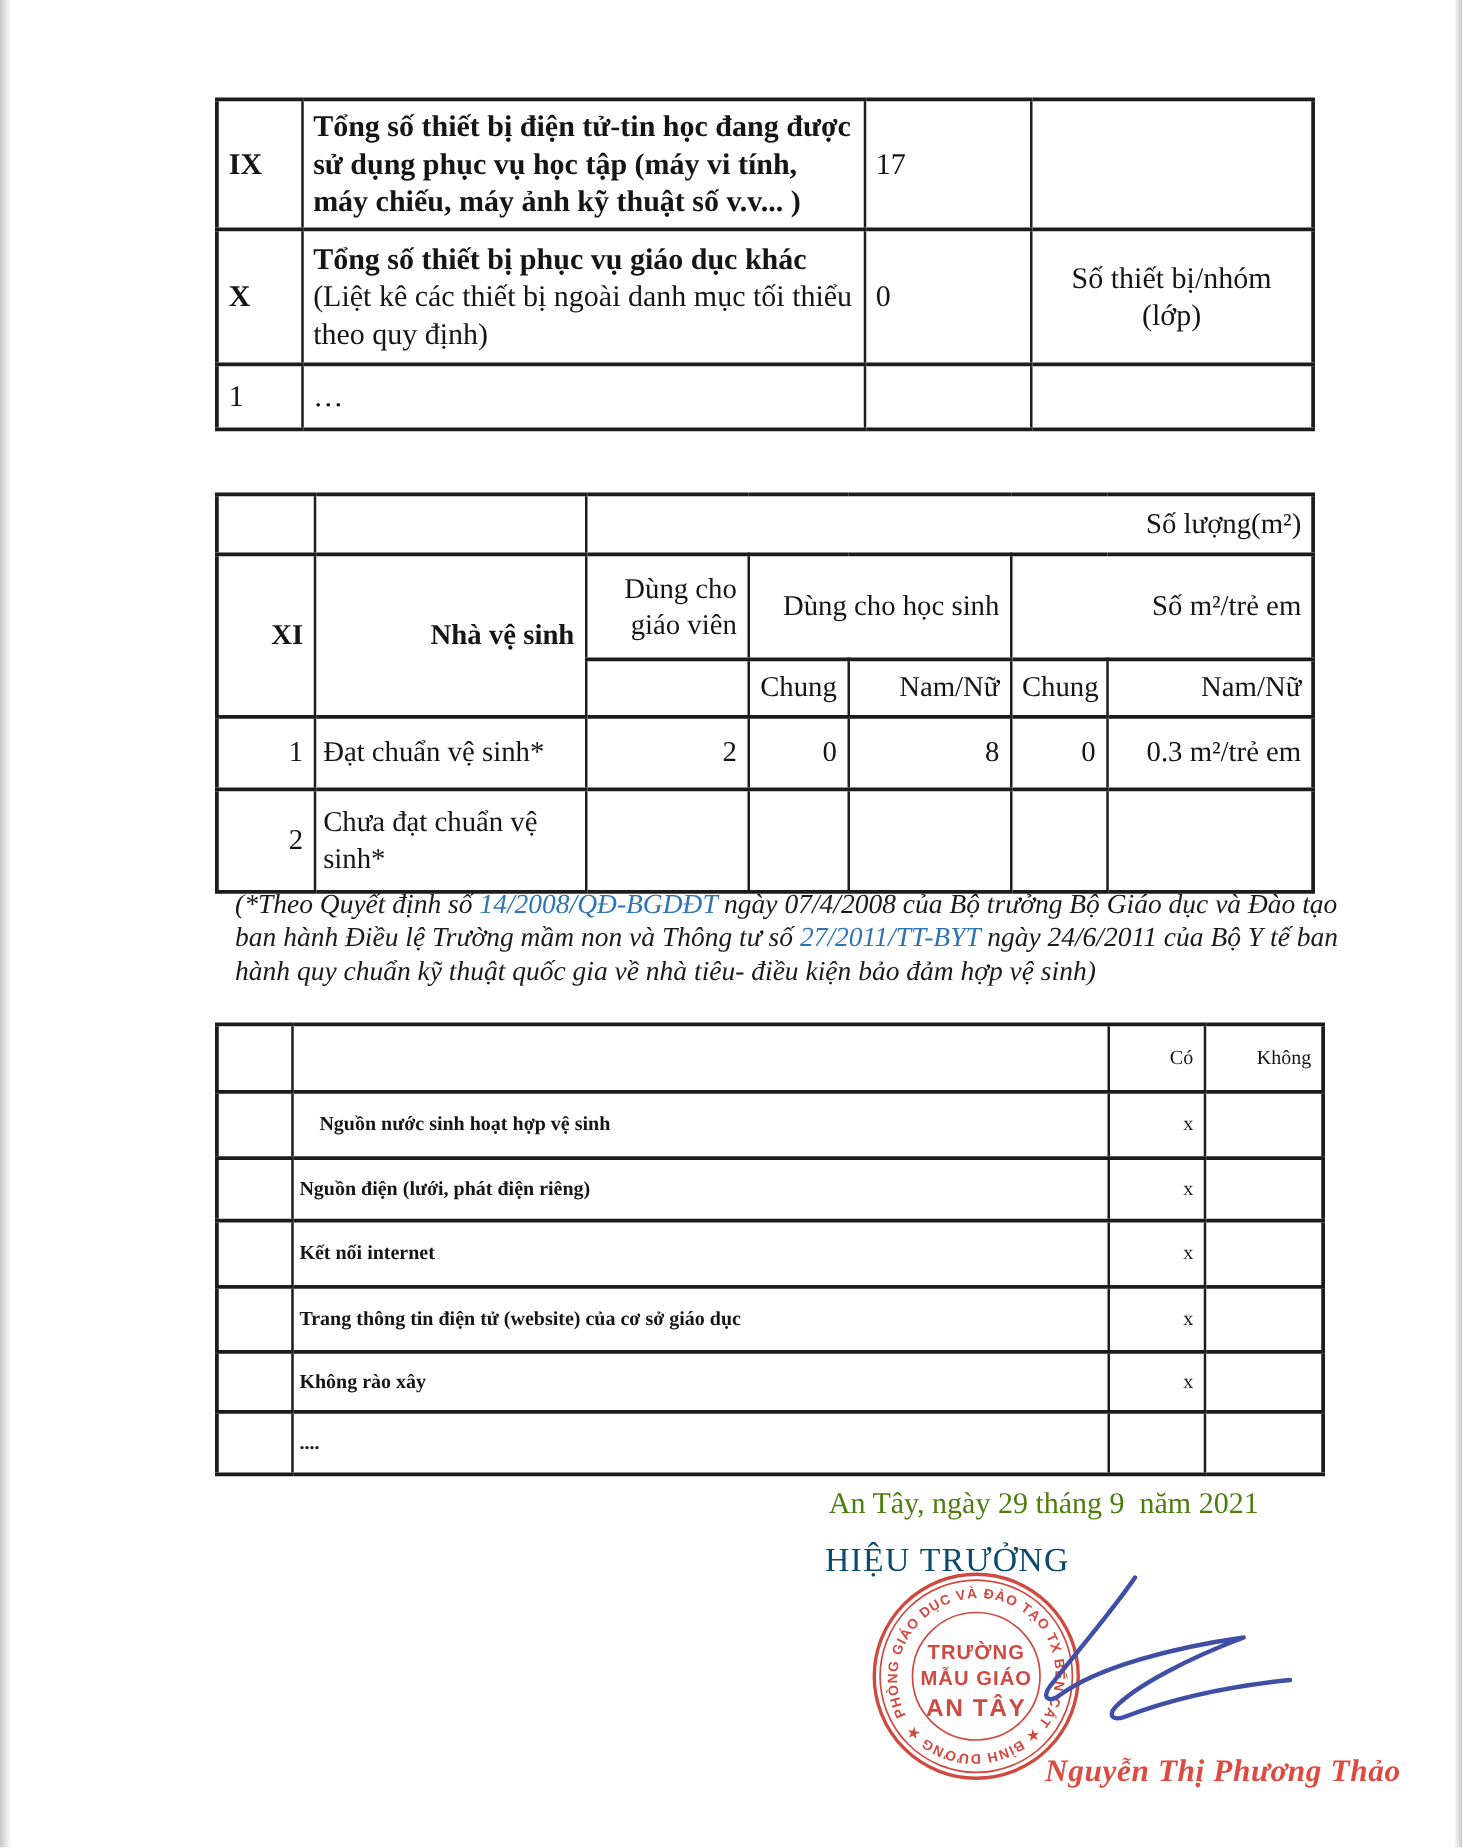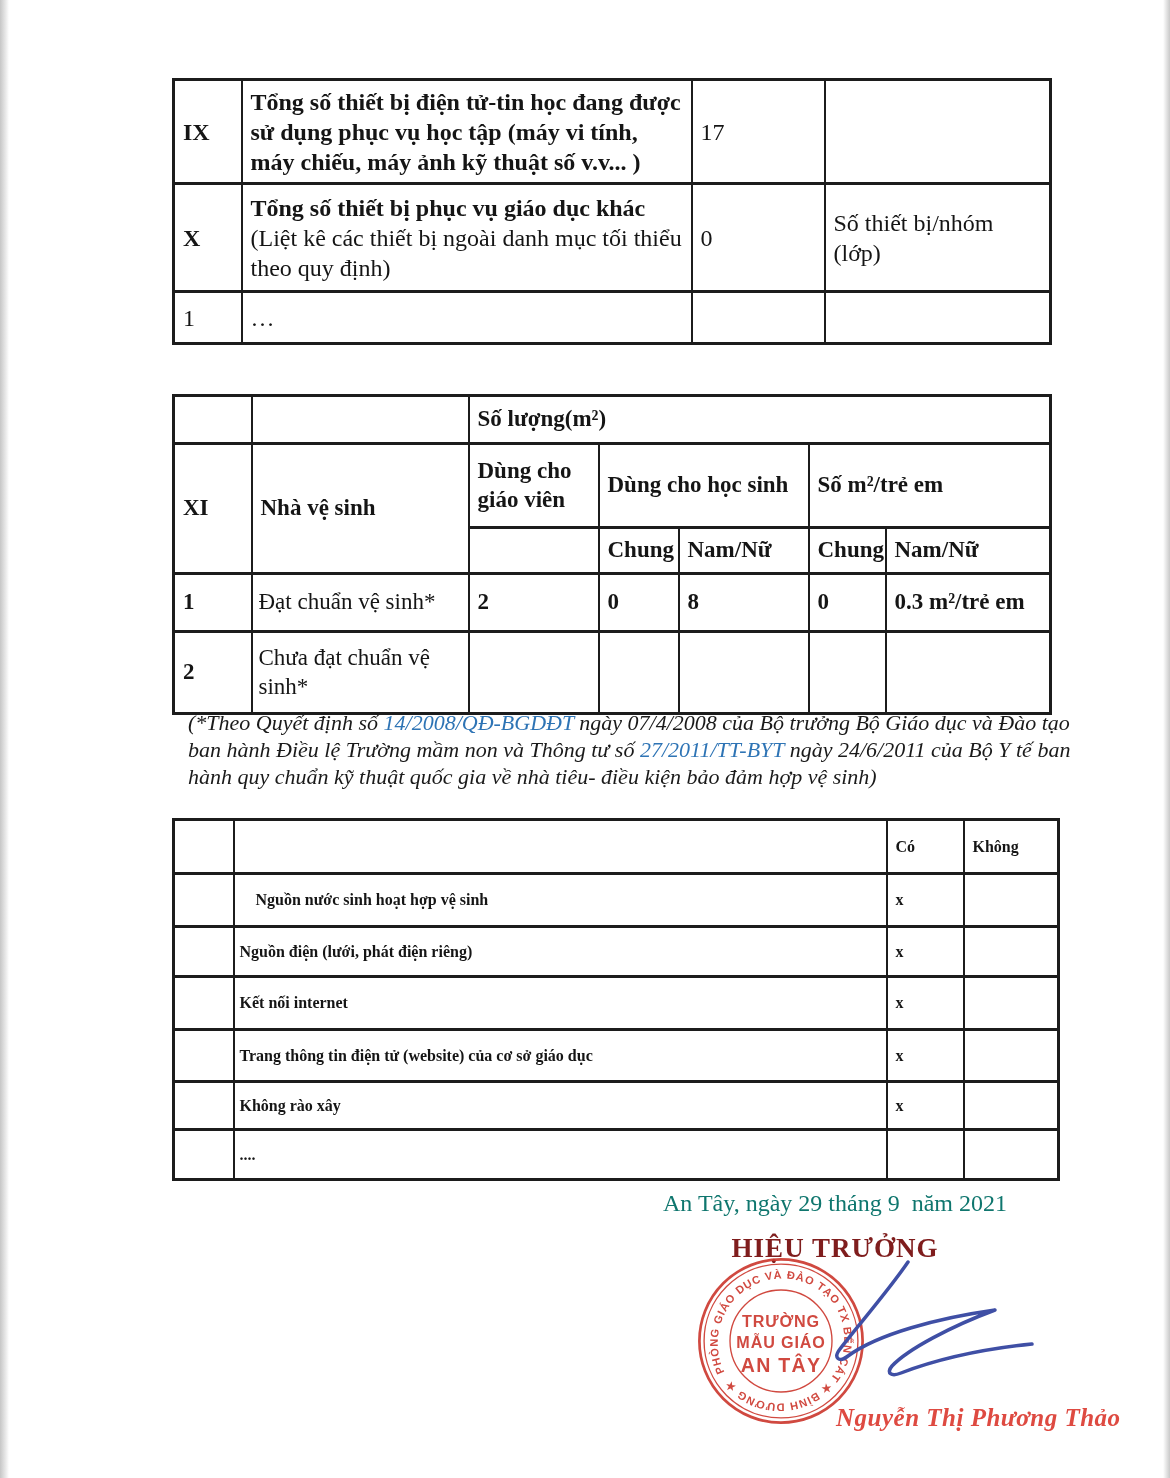--- a/index.html
+++ b/index.html
@@ -12,42 +12,42 @@
   .edge-left{left:0;width:9px;background:linear-gradient(to right,#c6c6c6,#ededed 70%,#ffffff);}
   .edge-right{right:0;width:7px;background:linear-gradient(to left,#c9c9c9,#efefef 70%,#ffffff);}
 
   table.tbl{position:absolute;border-collapse:collapse;table-layout:fixed;background:#fff;}
   table.tbl td{
     border-left:2px solid #1c1c1c;border-right:2px solid #1c1c1c;
     border-top:3px solid #1c1c1c;border-bottom:3px solid #1c1c1c;
     vertical-align:middle;padding:2px 8px;overflow:hidden;
   }
   .b{font-weight:bold;}
-  .c{text-align:left;padding:2px 2px;font-weight:bold;}
+  .c{text-align:right;padding:2px 2px;}
   .t1{font-size:24px;line-height:1.25;}
   .t2{font-size:23px;line-height:1.25;}
   .t3{font-size:16px;line-height:1.2;}
   .desc{padding:3px 6px 3px 6px;}
-  .note{padding:2px 6px;}
+  .note{padding:2px 6px;text-align:center;}
   .numcell{text-align:left;padding:2px 2px;}
   .roman-left{text-align:left;padding:2px 2px 2px 2px;}
 
   .footnote{
     position:absolute;left:188px;top:710px;width:884px;
     font-style:italic;font-size:22px;line-height:1.22;color:#1a1a1a;
   }
   .footnote a{color:#2e74b5;text-decoration:none;}
 
   .dateline{
     position:absolute;left:620px;top:1190px;width:430px;text-align:center;
-    font-size:24px;white-space:pre;color:#0f766e;
+    font-size:24px;white-space:pre;color:#4d7c0f;
   }
   .signer-title{
-    position:absolute;left:660px;top:1233px;width:350px;text-align:center;
-    font-size:27px;font-weight:bold;letter-spacing:1px;color:#7f1d1d;
+    position:absolute;left:660px;top:1233px;width:350px;
+    font-size:27px;font-weight:normal;letter-spacing:1px;color:#0c4a6e;
   }
   .stamp{position:absolute;left:696px;top:1256px;width:170px;height:170px;opacity:.92;}
   .signature{position:absolute;left:788px;top:1252px;width:262px;height:138px;}
   .signer-name{
     position:absolute;left:836px;top:1384px;width:240px;
     font-size:25px;font-style:italic;font-weight:600;color:#de4a41;
     white-space:nowrap;letter-spacing:.5px;margin-top:20px;
   }
 </style>
 </head>

